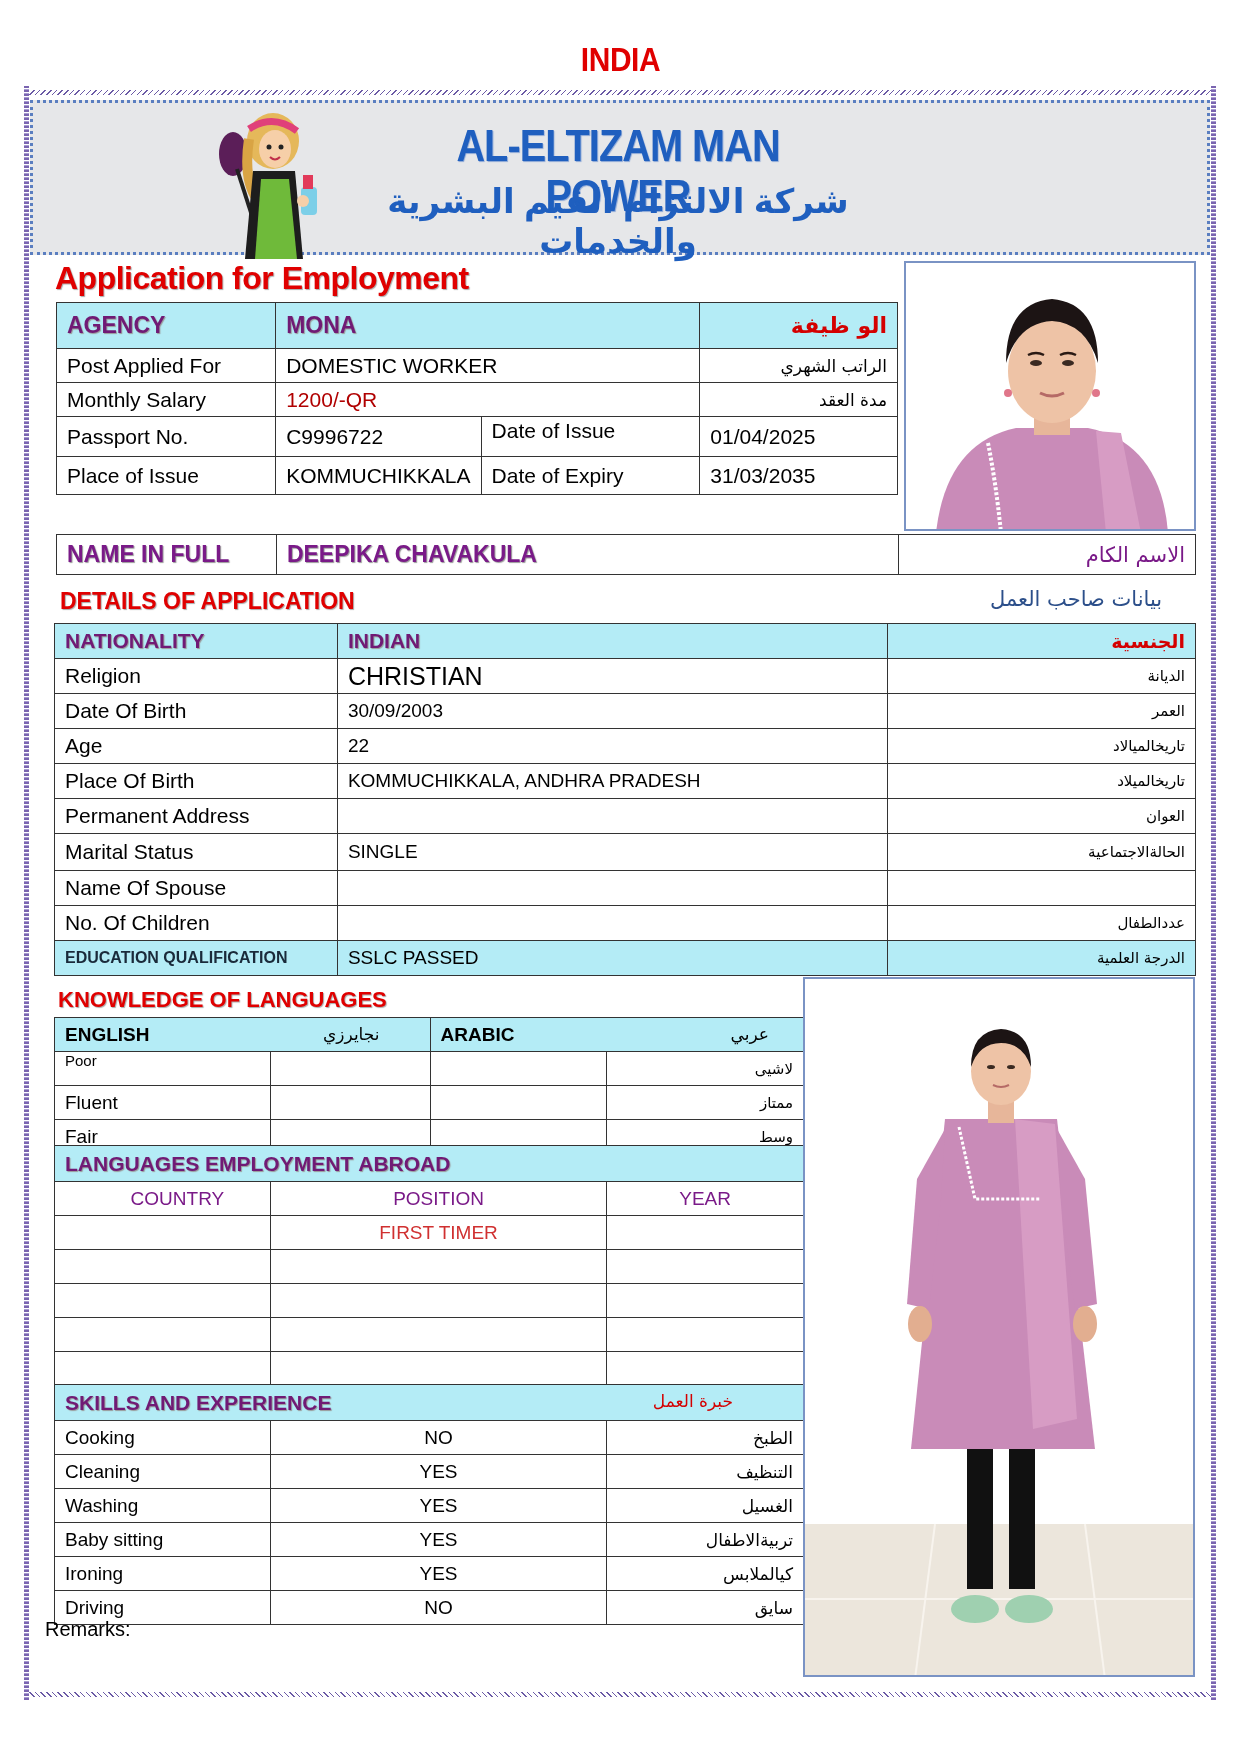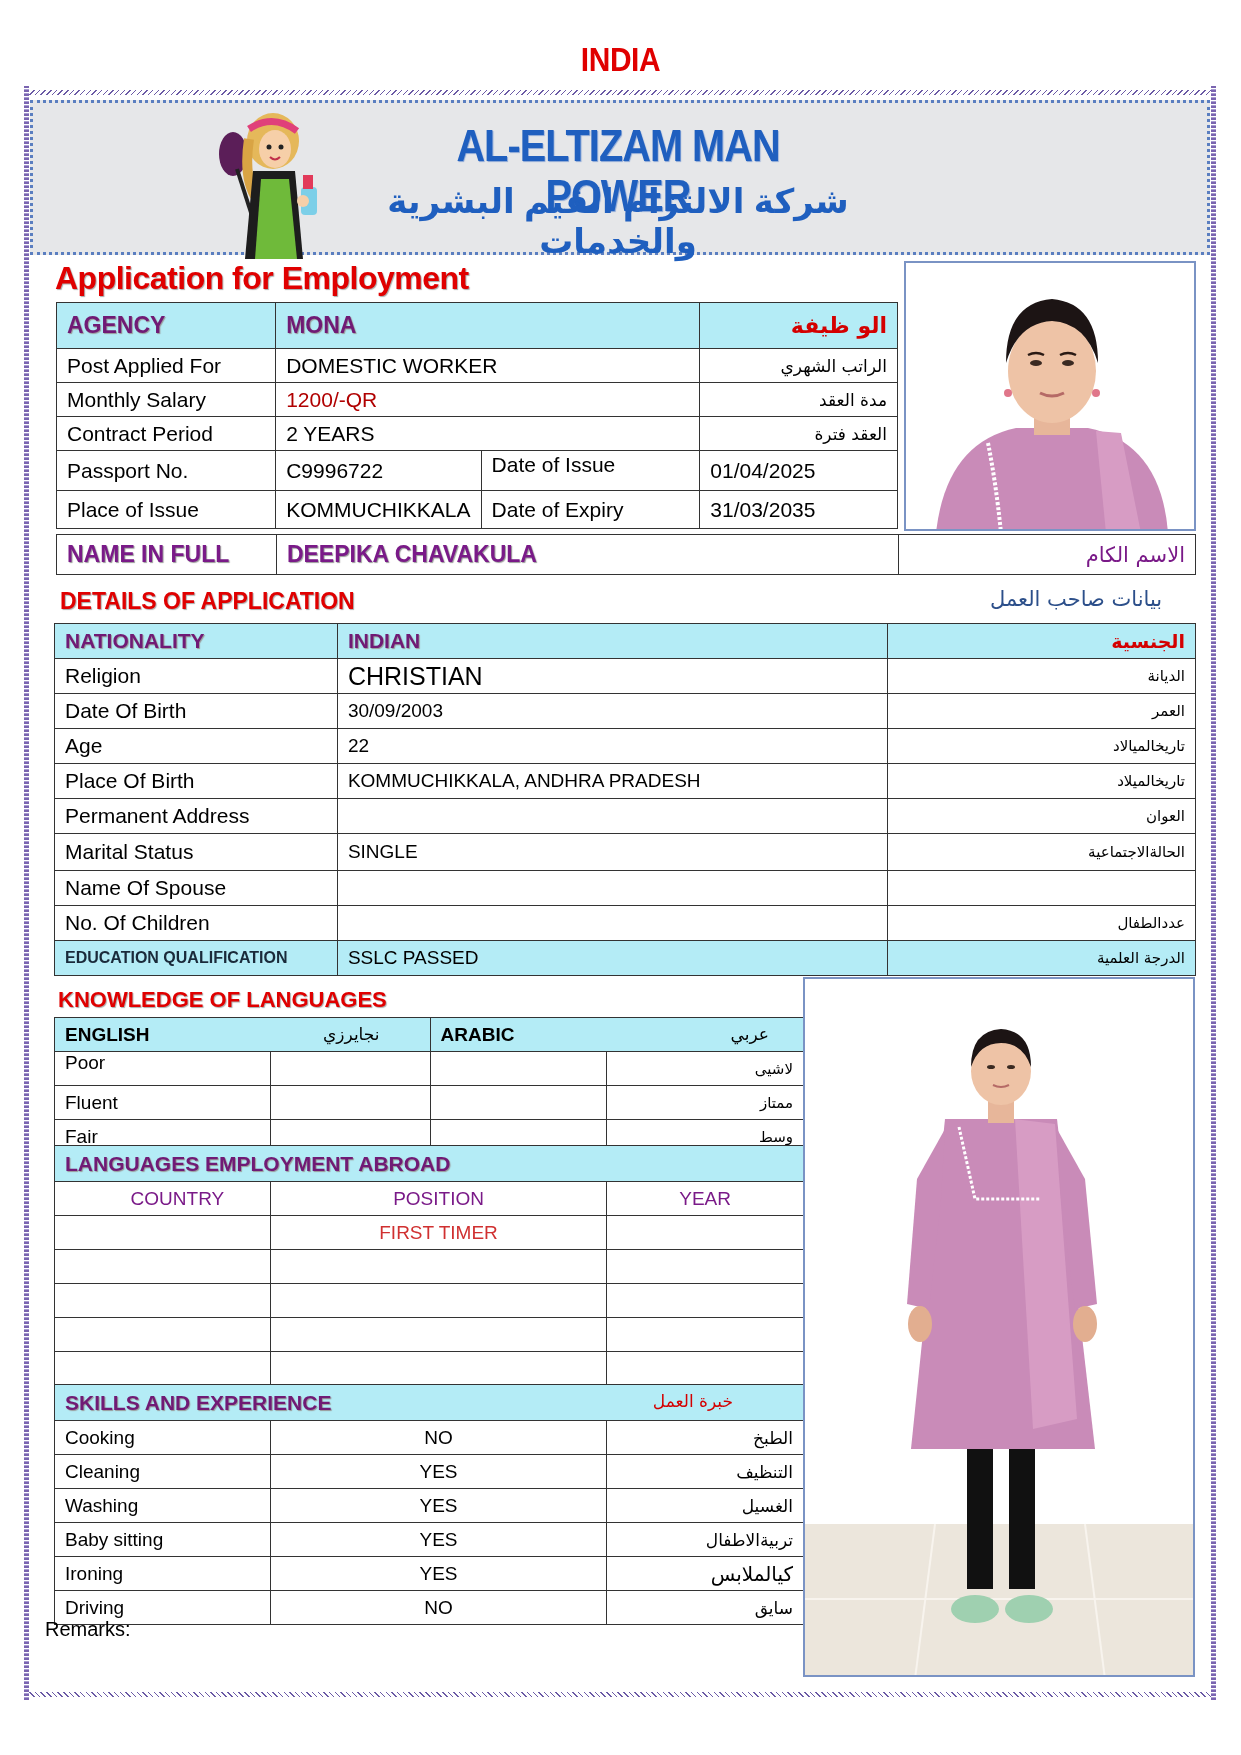--- a/index.html
+++ b/index.html
@@ -105,25 +105,20 @@
   <tr>
     <td>Post Applied For</td>
     <td colspan="2">DOMESTIC WORKER</td>
     <td class="ar">الراتب الشهري</td>
   </tr>
   <tr>
     <td>Monthly Salary</td>
     <td colspan="2" class="dark-red">1200/-QR</td>
     <td class="ar">مدة العقد</td>
   </tr>
-  <tr>
-    <td>Contract Period</td>
-    <td colspan="2">2 YEARS</td>
-    <td class="ar">العقد فترة</td>
-  </tr>
   <tr style="height:40px;">
     <td>Passport No.</td>
     <td>C9996722</td>
     <td style="vertical-align:top; padding-top:2px;">Date of Issue</td>
     <td>01/04/2025</td>
   </tr>
   <tr style="height:38px;">
     <td>Place of Issue</td>
     <td>KOMMUCHIKKALA</td>
     <td>Date of Expiry</td>
@@ -250,21 +245,21 @@
     <td colspan="2" class="bold" style="font-size:19px;">
       <span>ENGLISH</span>
       <span class="ar" style="float:right; margin-right:40px; font-size:17px; font-weight:normal;">نجايرزي</span>
     </td>
     <td colspan="2" class="bold" style="font-size:19px;">
       <span>ARABIC</span>
       <span class="ar" style="float:right; margin-right:24px; font-size:17px; font-weight:normal;">عربي</span>
     </td>
   </tr>
   <tr style="height:34px;">
-        <td style="font-size:19px; vertical-align:top;">Poor</td>
+        <td style="font-size:15px; vertical-align:top;">Poor</td>
         <td></td>
         <td></td>
         <td class="ar" style="font-size:15px;">لاشيى</td>
       </tr>
   <tr style="height:32px;">
         <td style="font-size:19px;">Fluent</td>
         <td></td>
         <td></td>
         <td class="ar" style="font-size:15px;">ممتاز</td>
       </tr>
@@ -349,21 +344,21 @@
         <td class="ar" style="font-size:17px;">الغسيل</td>
       </tr>
   <tr style="height:33px;">
         <td style="font-size:19px;">Baby sitting</td>
         <td class="center" style="font-size:19px;">YES</td>
         <td class="ar" style="font-size:17px;">تربيةالاطفال</td>
       </tr>
   <tr style="height:32px;">
         <td style="font-size:19px;">Ironing</td>
         <td class="center" style="font-size:19px;">YES</td>
-        <td class="ar" style="font-size:20px;">كيالملابس</td>
+        <td class="ar" style="font-size:17px;">كيالملابس</td>
       </tr>
   <tr style="height:33px;">
         <td style="font-size:19px;">Driving</td>
         <td class="center" style="font-size:19px;">NO</td>
         <td class="ar" style="font-size:17px;">سايق</td>
       </tr>
 </tbody>
   </table>
 
 <div class="remarks">Remarks:</div>

